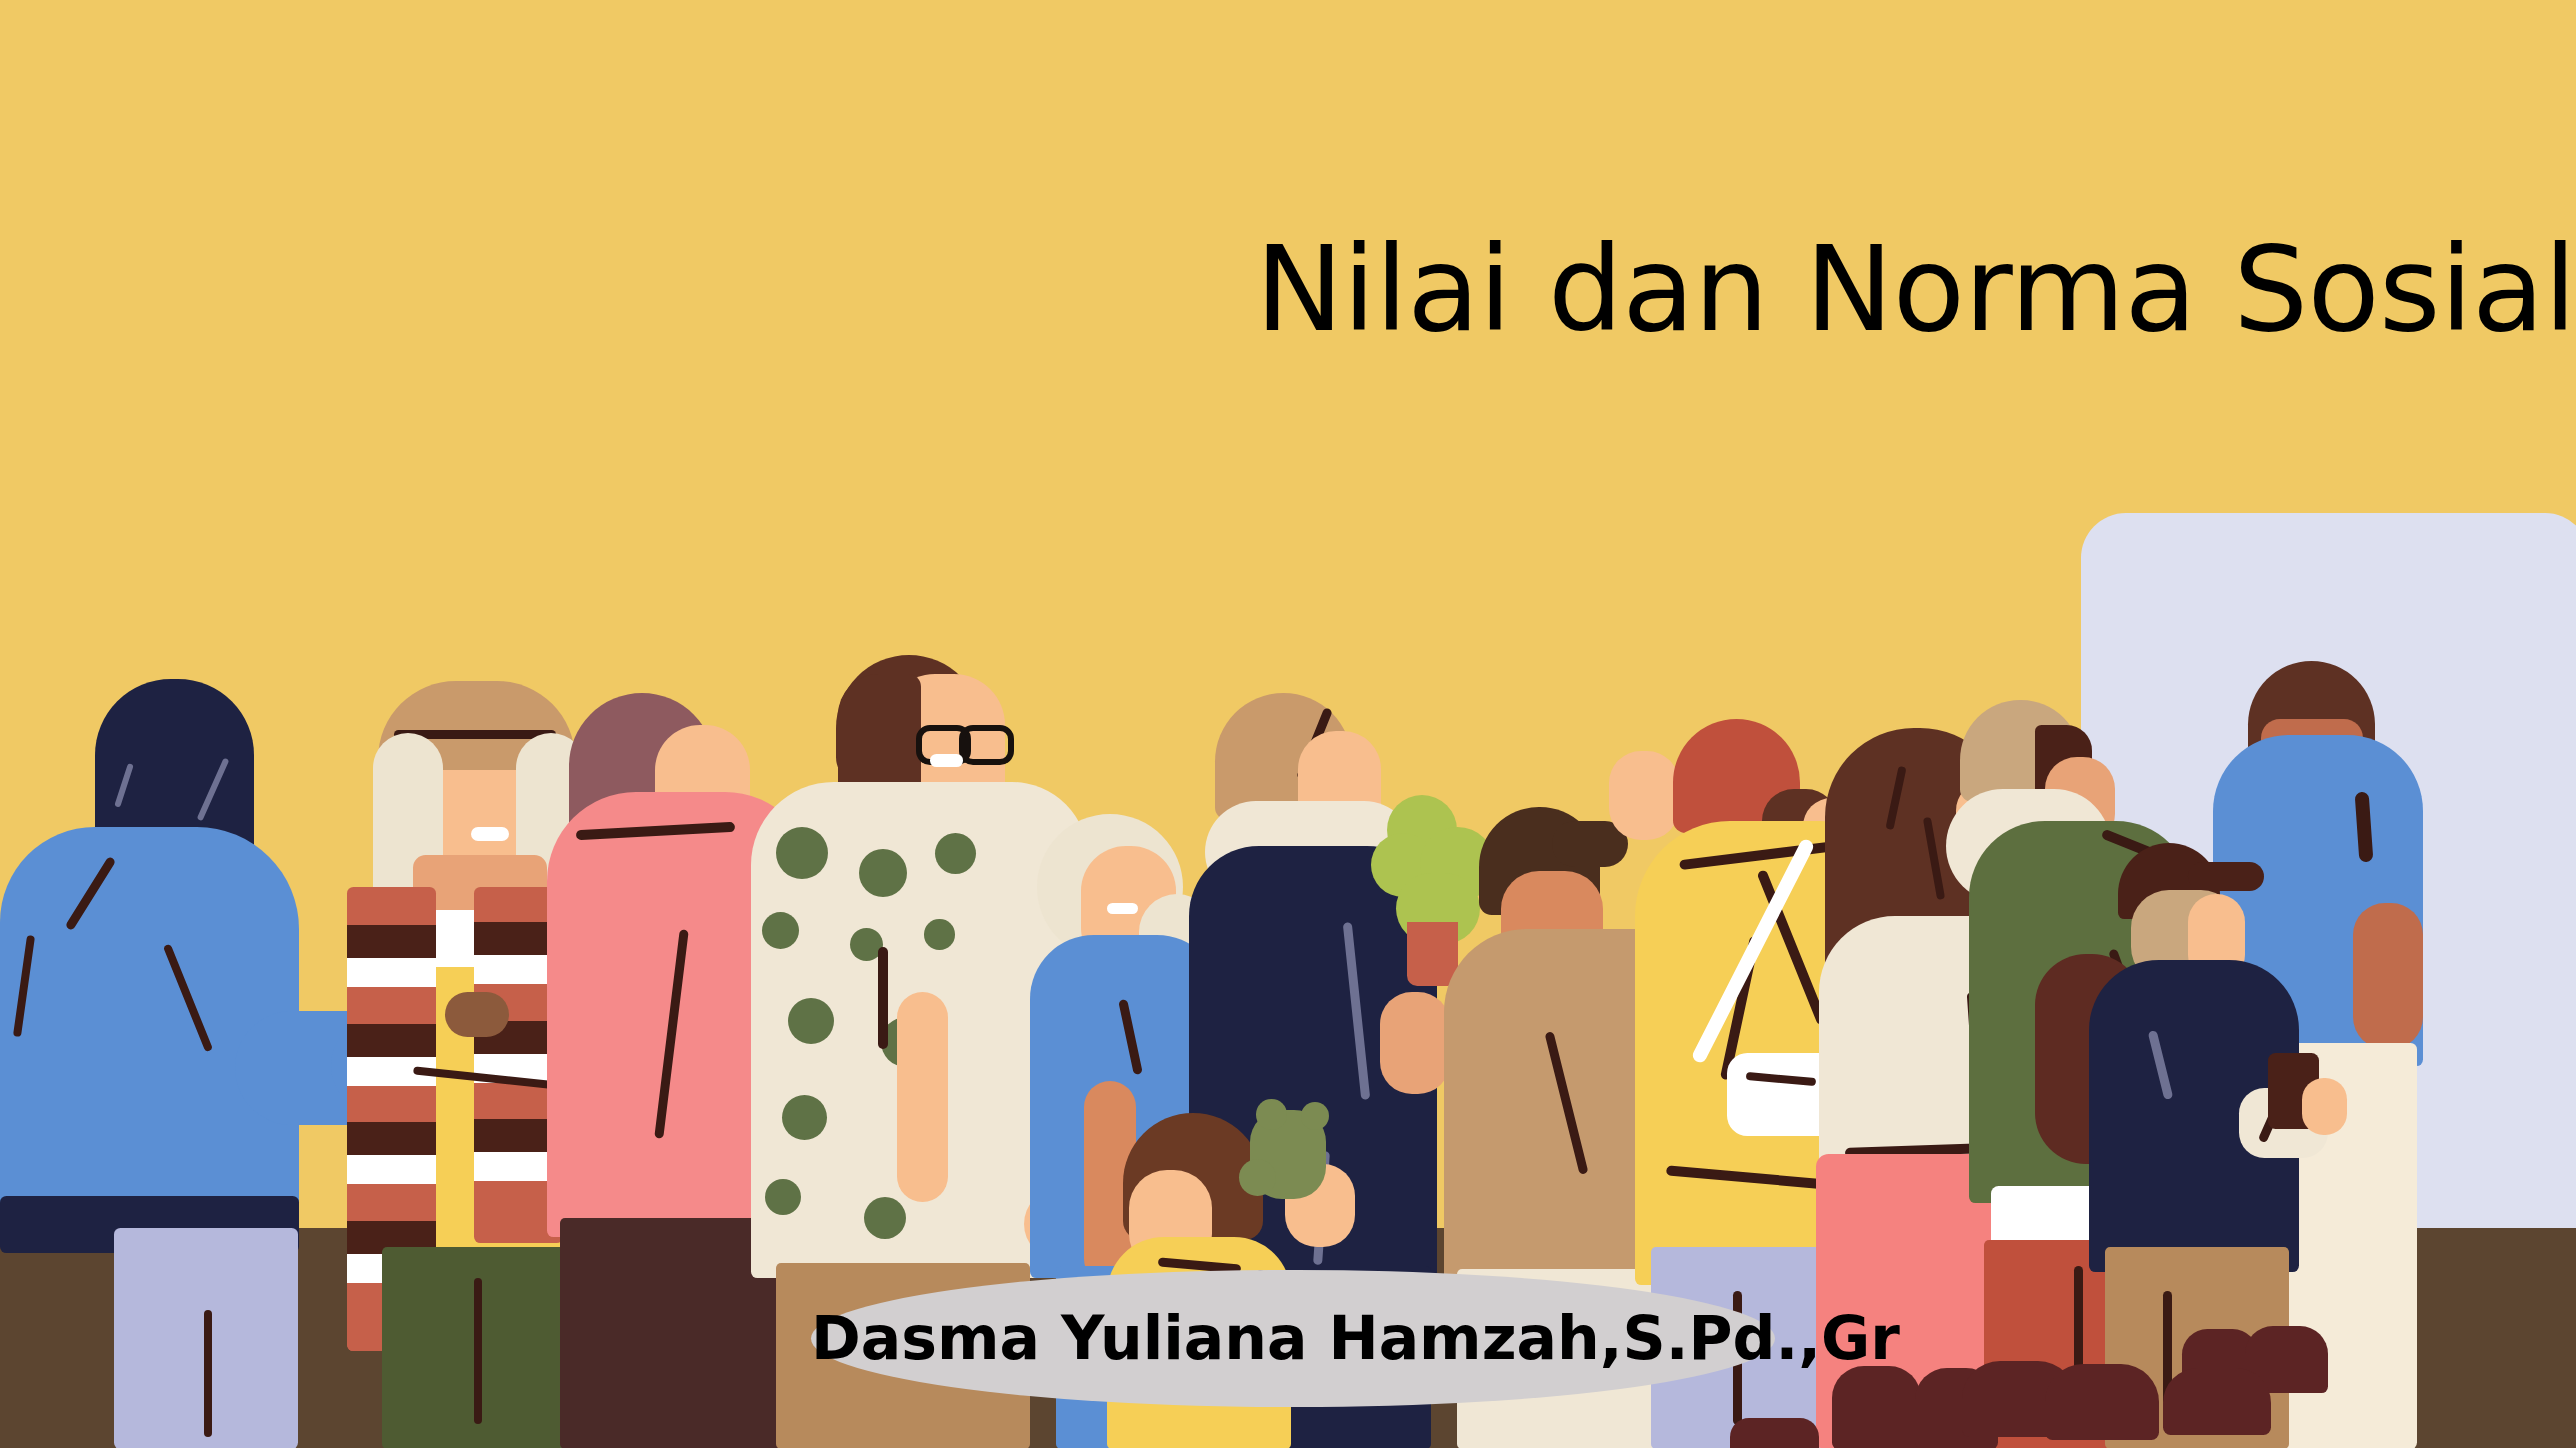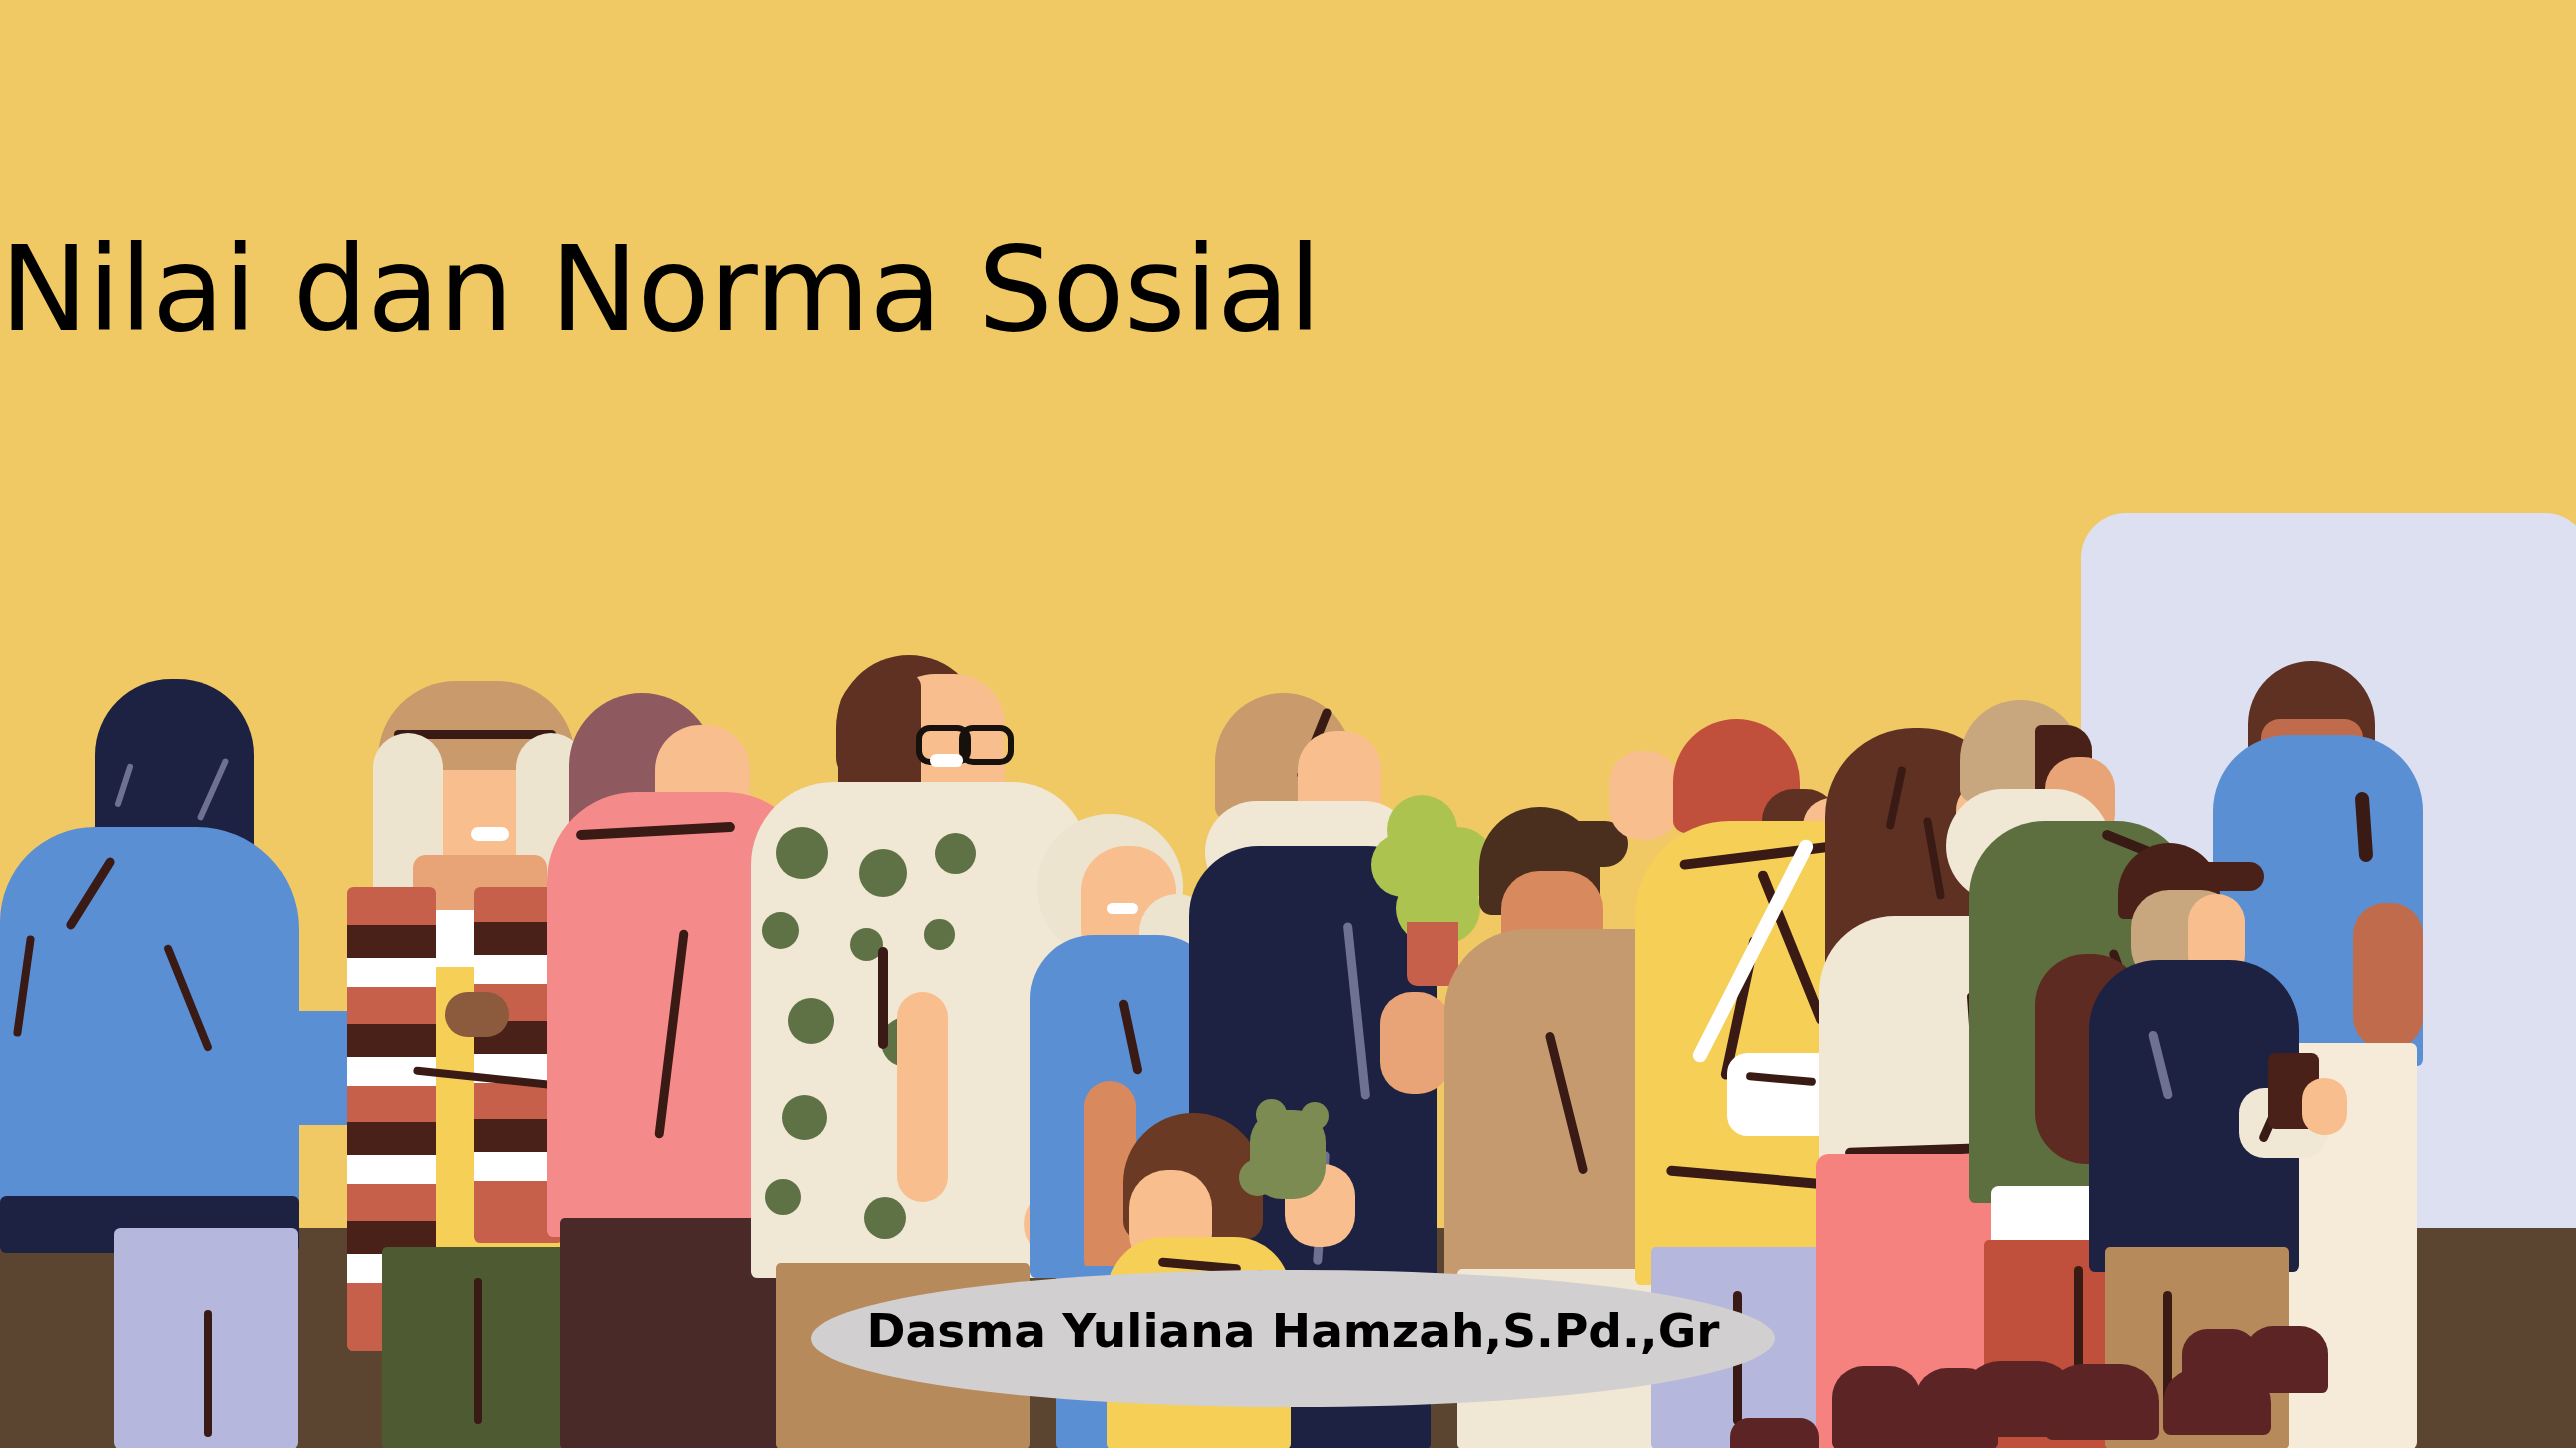--- a/index.html
+++ b/index.html
@@ -10,40 +10,40 @@
     background:#F0C964;
     font-family:"DejaVu Sans", sans-serif;
   }
   
   .bg-yellow{position:absolute;left:0;top:0;width:2576px;height:1449px;background:#F0C964;}
   .panel-lav{position:absolute;left:2081px;top:513px;width:509px;height:728px;background:#DDE0F0;border-radius:45px 45px 0 0;}
   .floor{position:absolute;left:0;top:1228px;width:2576px;height:221px;background:#5C4530;}
   
   #title{
     position:absolute;left:0;top:226px;width:2576px;
-    text-align:left;
+    text-align:right;
     font-size:118px;font-weight:400;line-height:1.08;
     color:#000;letter-spacing:-0.6px;
     white-space:nowrap;
   }
   #subtitle{
     position:absolute;left:0;top:445px;width:2576px;
     text-align:center;
     font-size:44px;font-weight:400;line-height:1.2;
     color:#0a0a0a;
     white-space:nowrap;
   }
   #author-pill{
     position:absolute;left:811px;top:1270px;width:964px;height:137px;
     background:#D2CFD0;border-radius:482px/69px;
   }
   #author-name{
     position:absolute;left:811px;top:1303px;width:964px;
     text-align:center;
-    font-size:47px;font-weight:bold;color:#000;
+    font-size:60px;font-weight:bold;color:#000;
     white-space:nowrap;
   }
   
   .fig{position:absolute;}
   .sh{position:absolute;}            
   .r{border-radius:50%;}
   .stroke{position:absolute;background:#3A1A14;border-radius:19px;}
   .stroke2{position:absolute;background:#6E7192;border-radius:19px;}
 </style>
 </head>

